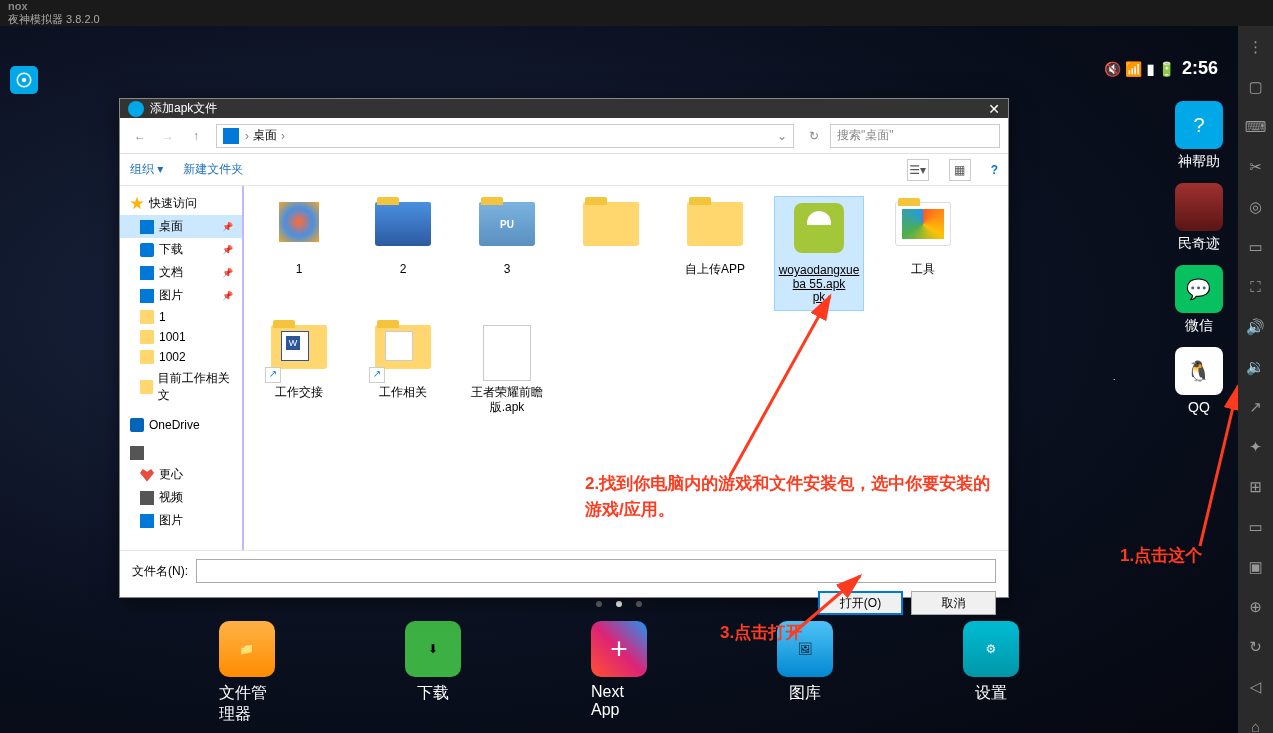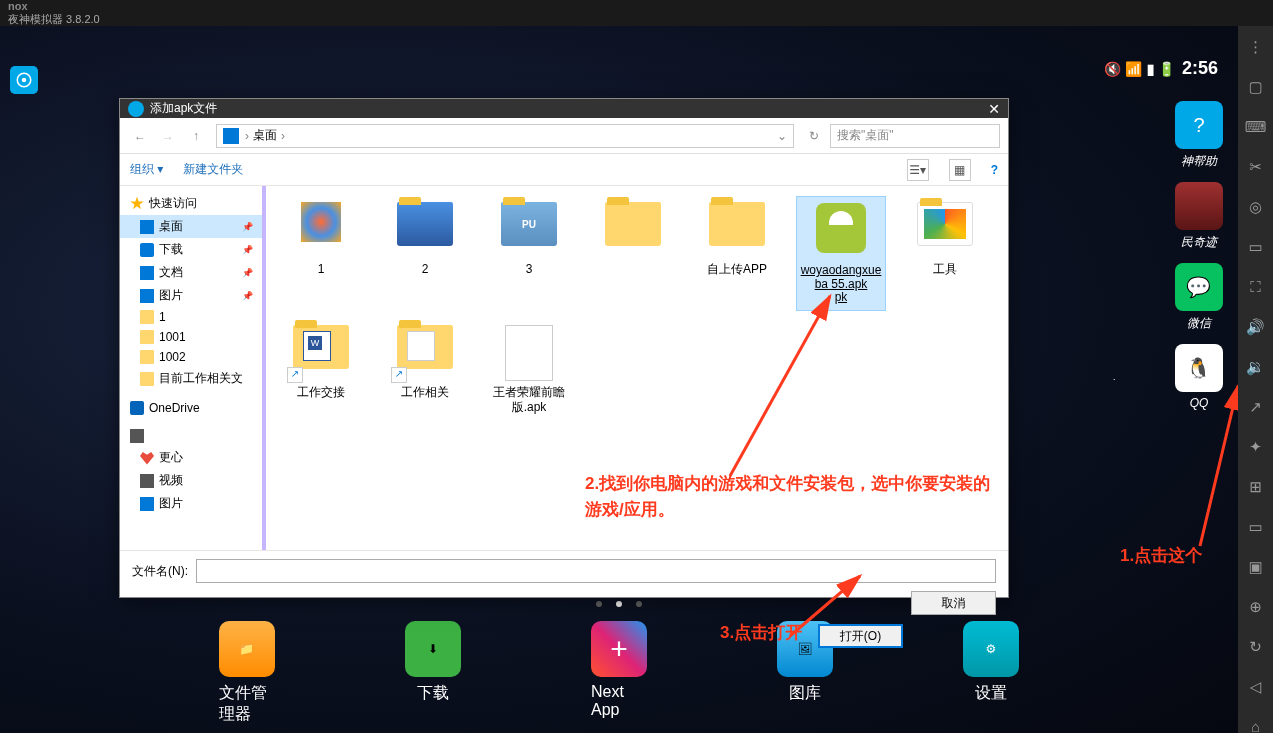--- a/index.html
+++ b/index.html
@@ -16,21 +16,21 @@
 
 .nox-logo { position: absolute; top: 40px; left: 10px; width: 28px; height: 28px; background: #00a8e8; border-radius: 5px; display: flex; align-items: center; justify-content: center; }
 .nox-logo svg { width: 18px; height: 18px; }
 
 .status-bar { position: absolute; top: 32px; right: 20px; display: flex; align-items: center; gap: 6px; color: #fff; font-size: 18px; font-weight: bold; }
 .status-bar .icons { display: flex; gap: 4px; font-size: 14px; }
 
 .app-grid { position: absolute; top: 75px; right: 15px; display: flex; flex-direction: column; gap: 12px; }
 .app-icon { width: 48px; height: 48px; border-radius: 8px; display: flex; align-items: center; justify-content: center; color: #fff; font-size: 20px; }
 .app-item { display: flex; flex-direction: column; align-items: center; gap: 4px; }
-.app-label { color: #fff; font-size: 12px; font-style: italic; }
+.app-label { color: #fff; font-size: 14px; }
 
 .dock { position: absolute; bottom: 8px; left: 50%; transform: translateX(-50%); display: flex; gap: 130px; }
 .dock-item { display: flex; flex-direction: column; align-items: center; gap: 6px; }
 .dock-icon { width: 56px; height: 56px; border-radius: 10px; display: flex; align-items: center; justify-content: center; }
 .dock-label { color: #fff; font-size: 16px; }
 
 .pagination { position: absolute; bottom: 126px; left: 50%; transform: translateX(-50%); display: flex; gap: 14px; }
 .pagination .dot { width: 6px; height: 6px; border-radius: 50%; background: #666; }
 .pagination .dot.active { background: #fff; }
 
@@ -50,21 +50,21 @@
 .fd-nav .bc-icon { width: 16px; height: 16px; background: #0078d7; margin-right: 6px; }
 .fd-nav .search { width: 170px; height: 24px; border: 1px solid #ccc; padding: 0 6px; font-size: 12px; color: #888; display: flex; align-items: center; }
 
 .fd-toolbar { height: 32px; display: flex; align-items: center; padding: 0 10px; gap: 20px; border-bottom: 1px solid #e5e5e5; font-size: 12px; }
 .fd-toolbar .org { color: #1e6fbb; cursor: pointer; }
 .fd-toolbar .spacer { flex: 1; }
 .fd-toolbar .viewbtn { width: 22px; height: 22px; border: 1px solid #ccc; display: flex; align-items: center; justify-content: center; color: #555; cursor: pointer; }
 .fd-toolbar .help { color: #0078d7; font-weight: bold; cursor: pointer; }
 
 .fd-body { display: flex; height: 364px; }
-.fd-sidebar { width: 146px; border-right: 4px solid #c4b5fd; overflow: hidden; padding: 6px 0; }
+.fd-sidebar { width: 124px; border-right: 2px solid #c4b5fd; overflow: hidden; padding: 6px 0; }
 .fd-sidebar .group { margin-bottom: 8px; }
 .fd-sidebar .item { display: flex; align-items: center; padding: 3px 8px 3px 20px; font-size: 12px; gap: 5px; cursor: pointer; }
 .fd-sidebar .item.top { padding-left: 10px; font-weight: normal; }
 .fd-sidebar .item .pin { margin-left: auto; color: #aaa; font-size: 9px; }
 .fd-sidebar .item.sel { background: #cce8ff; }
 .fd-sidebar .fico { width: 14px; height: 14px; display: inline-block; }
 .fico.star { background: #ffb300; clip-path: polygon(50% 0%, 61% 35%, 98% 35%, 68% 57%, 79% 91%, 50% 70%, 21% 91%, 32% 57%, 2% 35%, 39% 35%); }
 .fico.desk { background: #0078d7; }
 .fico.down { background: #0078d7; border-radius: 2px; }
 .fico.doc { background: #0078d7; }
@@ -86,21 +86,21 @@
 .apk-thumb { width: 50px; height: 50px; background: #a4c639; border-radius: 8px; position: relative; }
 .file-name { word-break: break-all; line-height: 1.2; max-height: 30px; overflow: hidden; }
 
 .fd-footer { padding: 8px 12px; border-top: 1px solid #e5e5e5; }
 .fd-fn-row { display: flex; align-items: center; gap: 8px; margin-bottom: 8px; }
 .fd-fn-row label { font-size: 12px; }
 .fd-fn-row .fn-input { flex: 1; height: 24px; border: 1px solid #aaa; padding: 0 4px; font-size: 12px; }
 .fd-fn-row .ft-select { width: 160px; height: 24px; border: 1px solid #aaa; font-size: 12px; padding: 0 4px; }
 .fd-btns { display: flex; justify-content: flex-end; gap: 8px; }
 .fd-btns button { width: 85px; height: 24px; border: 1px solid #aaa; background: #f0f0f0; font-size: 12px; cursor: pointer; }
-.fd-btns button.primary { border: 2px solid #0078d7; margin-top: 33px; }
+.fd-btns button.primary { border: 2px solid #0078d7; }
 
 
 .anno { position: absolute; color: #ff3b1f; font-size: 17px; font-weight: bold; pointer-events: none; }
 .arrow { position: absolute; pointer-events: none; }
 .arrow svg { overflow: visible; }
 </style>
 </head>
 <body>
 
 <div class="titlebar">

